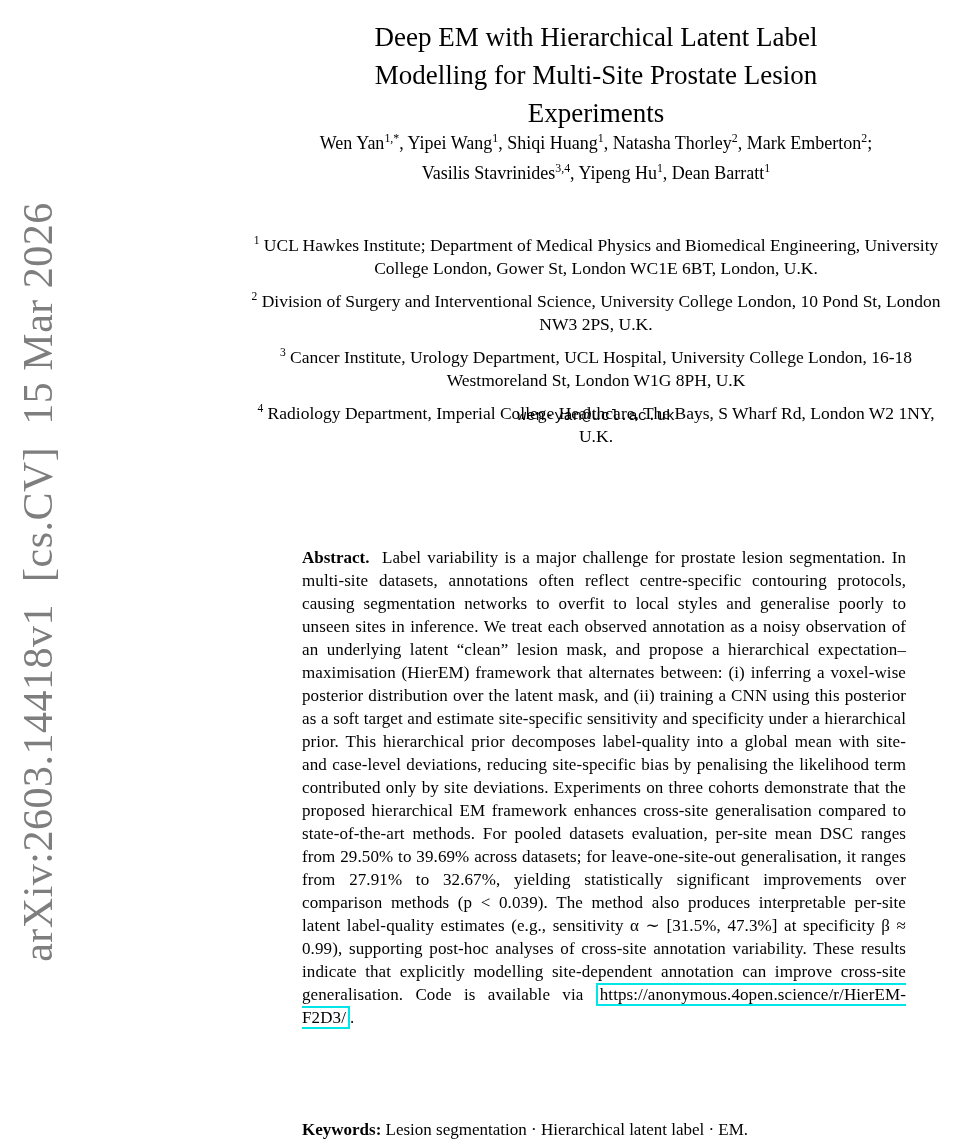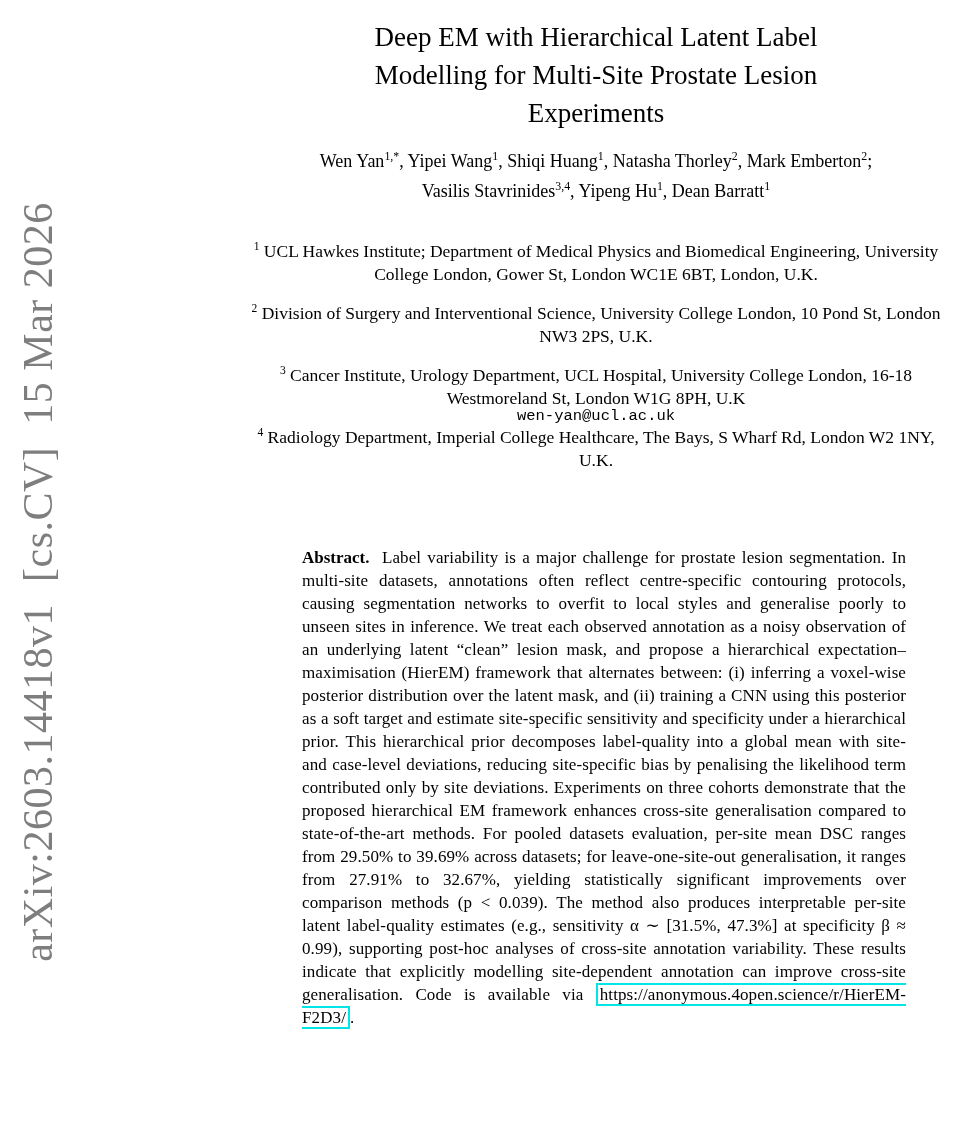--- a/index.html
+++ b/index.html
@@ -27,37 +27,37 @@
     top: 0px;
     left: 230px;
     width: 732px;
     text-align: center;
     font-size: 27px;
     font-weight: normal;
     line-height: 38px;
   }
   .authors {
     position: absolute;
-    top: 146px;
+    top: 128px;
     left: 230px;
     width: 732px;
     text-align: center;
     font-size: 18px;
     line-height: 30px;
   }
   .affils {
     position: absolute;
     top: 224px;
     left: 230px;
     width: 732px;
     text-align: center;
     font-size: 17.5px;
     line-height: 23px;
   }
-  .affil { margin: 16px; }
+  .affil { margin: 10px; }
   .email {
     position: absolute;
     top: 407px;
     left: 230px;
     width: 732px;
     text-align: center;
     font-family: Liberation Mono, monospace;
     font-size: 15.5px;
   }
   sup {
@@ -108,14 +108,15 @@
     <div class="affil"><sup>2</sup> <span>Division of Surgery and Interventional Science, University College London, 10 Pond St, London NW3 2PS, U.K.</span></div>
     <div class="affil"><sup>3</sup> <span>Cancer Institute, Urology Department, UCL Hospital, University College London, 16-18 Westmoreland St, London W1G 8PH, U.K</span></div>
     <div class="affil"><sup>4</sup> <span>Radiology Department, Imperial College Healthcare, The Bays, S Wharf Rd, London W2 1NY, U.K.</span></div>
   </div>
 
   <div class="email">wen-yan@ucl.ac.uk</div>
 
   <p class="abstract"><b>Abstract.</b>&nbsp; <span>Label variability is a major challenge for prostate lesion segmentation. In multi-site datasets, annotations often reflect centre-specific contouring protocols, causing segmentation networks to overfit to local styles and generalise poorly to unseen sites in inference. We treat each observed annotation as a noisy observation of an underlying latent “clean” lesion mask, and propose a hierarchical expectation–maximisation (HierEM) framework that alternates between: (i) inferring a voxel-wise posterior distribution over the latent mask, and (ii) training a CNN using this posterior as a soft target and estimate site-specific sensitivity and specificity under a hierarchical prior. This hierarchical prior decomposes label-quality into a global mean with site- and case-level deviations, reducing site-specific bias by penalising the likelihood term contributed only by site deviations. Experiments on three cohorts demonstrate that the proposed hierarchical EM framework enhances cross-site generalisation compared to state-of-the-art methods. For pooled datasets evaluation, per-site mean DSC ranges from 29.50% to 39.69% across datasets; for leave-one-site-out generalisation, it ranges from 27.91% to 32.67%, yielding statistically significant improvements over comparison methods (p &lt; 0.039). The method also produces interpretable per-site latent label-quality estimates (e.g., sensitivity α ∼ [31.5%, 47.3%] at specificity β ≈ 0.99), supporting post-hoc analyses of cross-site annotation variability. These results indicate that explicitly modelling site-dependent annotation can improve cross-site generalisation. Code is available via</span>
     <a href="#" class="url" style="border-color: rgb(0, 229, 229);">https://anonymous.4open.science/r/HierEM-F2D3/</a><span>.</span></p>
 
+  <p class="keywords"><b>Keywords:</b> <span>Lesion segmentation · Hierarchical latent label · EM.</span></p>
 
 </div>
 
 </body></html>

